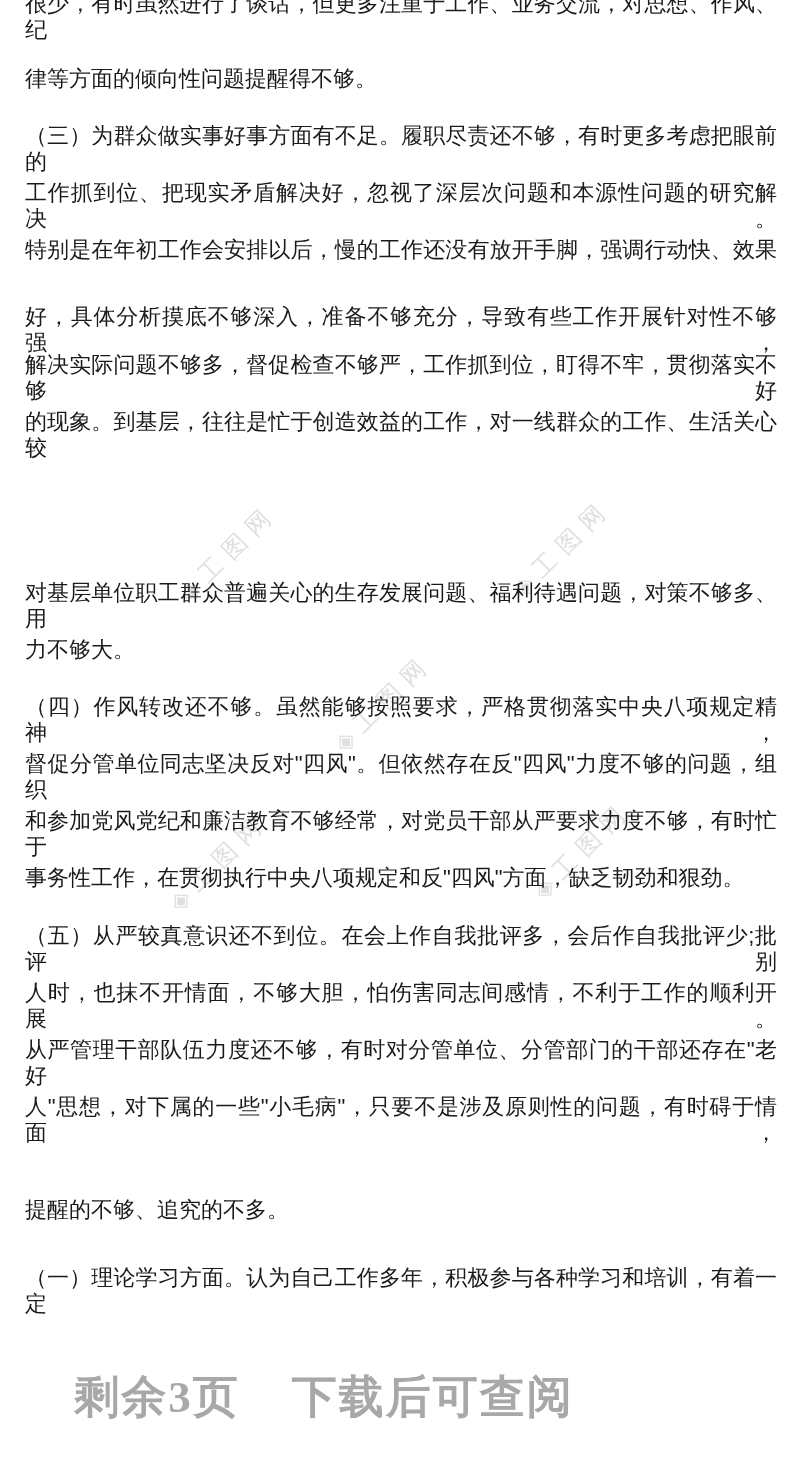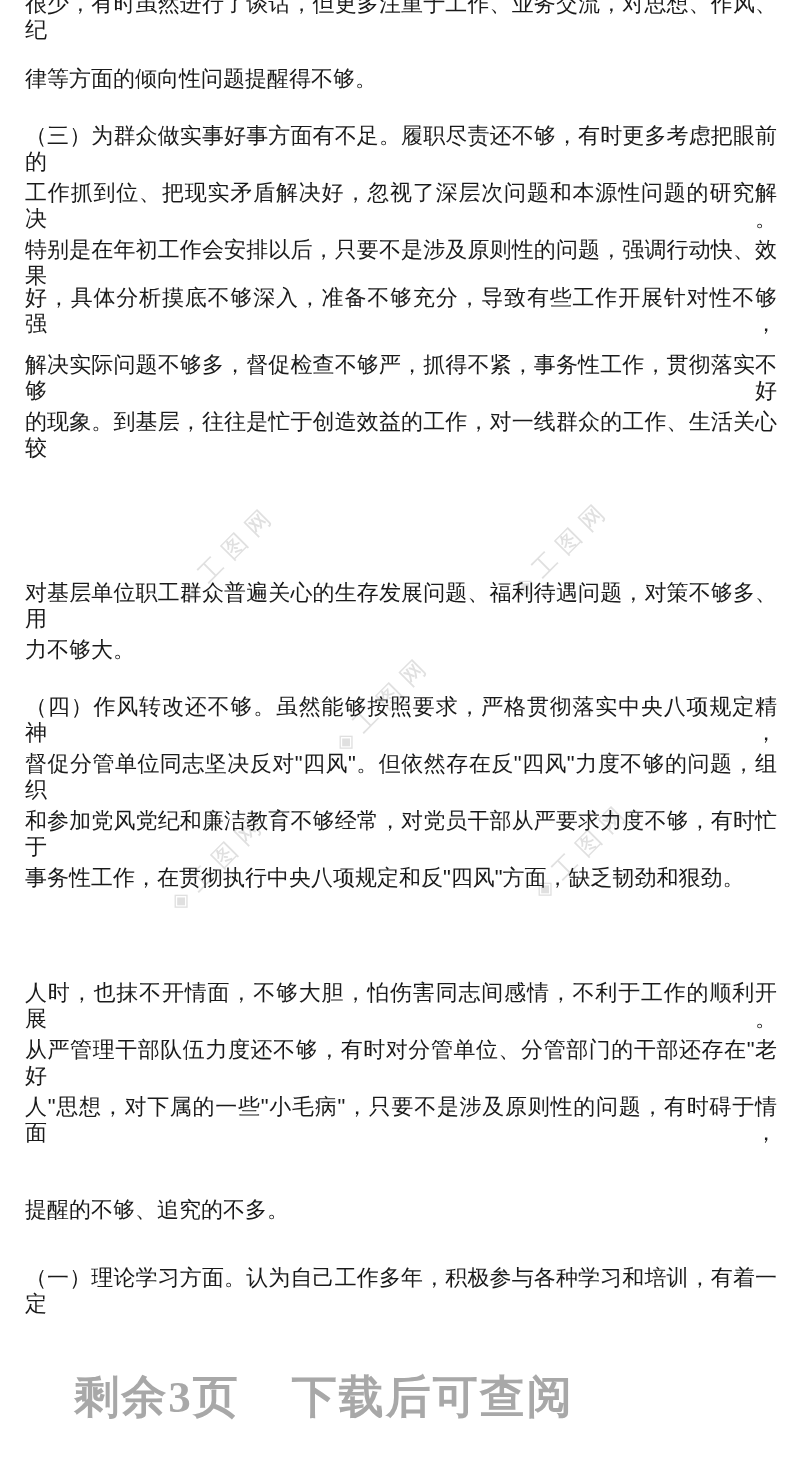--- a/index.html
+++ b/index.html
@@ -92,30 +92,31 @@
       <div class="wm" style="left: 383px; top: 703px;">◈工图网</div>
       <div class="wm" style="left: 218px; top: 862px;">◈工图网</div>
       <div class="wm" style="left: 582px; top: 850px;">◈工图网</div>
     </div>
 
   <div class="doc">
       <div class="line j" style="top: -9px;">很少，有时虽然进行了谈话，但更多注重于工作、业务交流，对思想、作风、纪</div>
       <div class="line" style="top: 66px;">律等方面的倾向性问题提醒得不够。</div>
       <div class="line j" style="top: 123.1px;">（三）为群众做实事好事方面有不足。履职尽责还不够，有时更多考虑把眼前的</div>
       <div class="line j" style="top: 180.2px;">工作抓到位、把现实矛盾解决好，忽视了深层次问题和本源性问题的研究解决。</div>
-      <div class="line j" style="top: 237.3px;">特别是在年初工作会安排以后，只要不是涉及原则性的问题，强调行动快、效果</div>
-      <div class="line j" style="top: 285px;">好，具体分析摸底不够深入，准备不够充分，导致有些工作开展针对性不够强，</div>
-      <div class="line j" style="top: 351.5px;">解决实际问题不够多，督促检查不够严，抓得不紧，事务性工作，贯彻落实不够好</div>
+      <div class="line j" style="top: 237.3px;">特别是在年初工作会安排以后，慢的工作还没有放开手脚，强调行动快、效果</div>
+      <div class="line j" style="top: 304px;">好，具体分析摸底不够深入，准备不够充分，导致有些工作开展针对性不够强，</div>
+      <div class="line j" style="top: 351.5px;">解决实际问题不够多，督促检查不够严，工作抓到位，盯得不牢，贯彻落实不够好</div>
       <div class="line j" style="top: 408.6px;">的现象。到基层，往往是忙于创造效益的工作，对一线群众的工作、生活关心较</div>
       <div class="line j" style="top: 579.9px;">对基层单位职工群众普遍关心的生存发展问题、福利待遇问题，对策不够多、用</div>
       <div class="line" style="top: 637px;">力不够大。</div>
       <div class="line j" style="top: 694.1px;">（四）作风转改还不够。虽然能够按照要求，严格贯彻落实中央八项规定精神，</div>
       <div class="line j" style="top: 751.2px;">督促分管单位同志坚决反对"四风"。但依然存在反"四风"力度不够的问题，组织</div>
       <div class="line j" style="top: 808.3px;">和参加党风党纪和廉洁教育不够经常，对党员干部从严要求力度不够，有时忙于</div>
       <div class="line" style="top: 865.4px;">事务性工作，在贯彻执行中央八项规定和反"四风"方面，缺乏韧劲和狠劲。</div>
+      <div class="line j" style="top: 922.5px;">（五）从严较真意识还不到位。在会上作自我批评多，会后作自我批评少;批评别</div>
       <div class="line j" style="top: 979.6px;">人时，也抹不开情面，不够大胆，怕伤害同志间感情，不利于工作的顺利开展。</div>
       <div class="line j" style="top: 1036.7px;">从严管理干部队伍力度还不够，有时对分管单位、分管部门的干部还存在"老好</div>
       <div class="line j" style="top: 1093.8px;">人"思想，对下属的一些"小毛病"，只要不是涉及原则性的问题，有时碍于情面，</div>
       <div class="line" style="top: 1197px;">提醒的不够、追究的不多。</div>
       <div class="line j" style="top: 1265.1px;">（一）理论学习方面。认为自己工作多年，积极参与各种学习和培训，有着一定</div>
     </div>
 
   <div class="footer">
     <span>剩余3页</span>
     <span>下载后可查阅</span>

